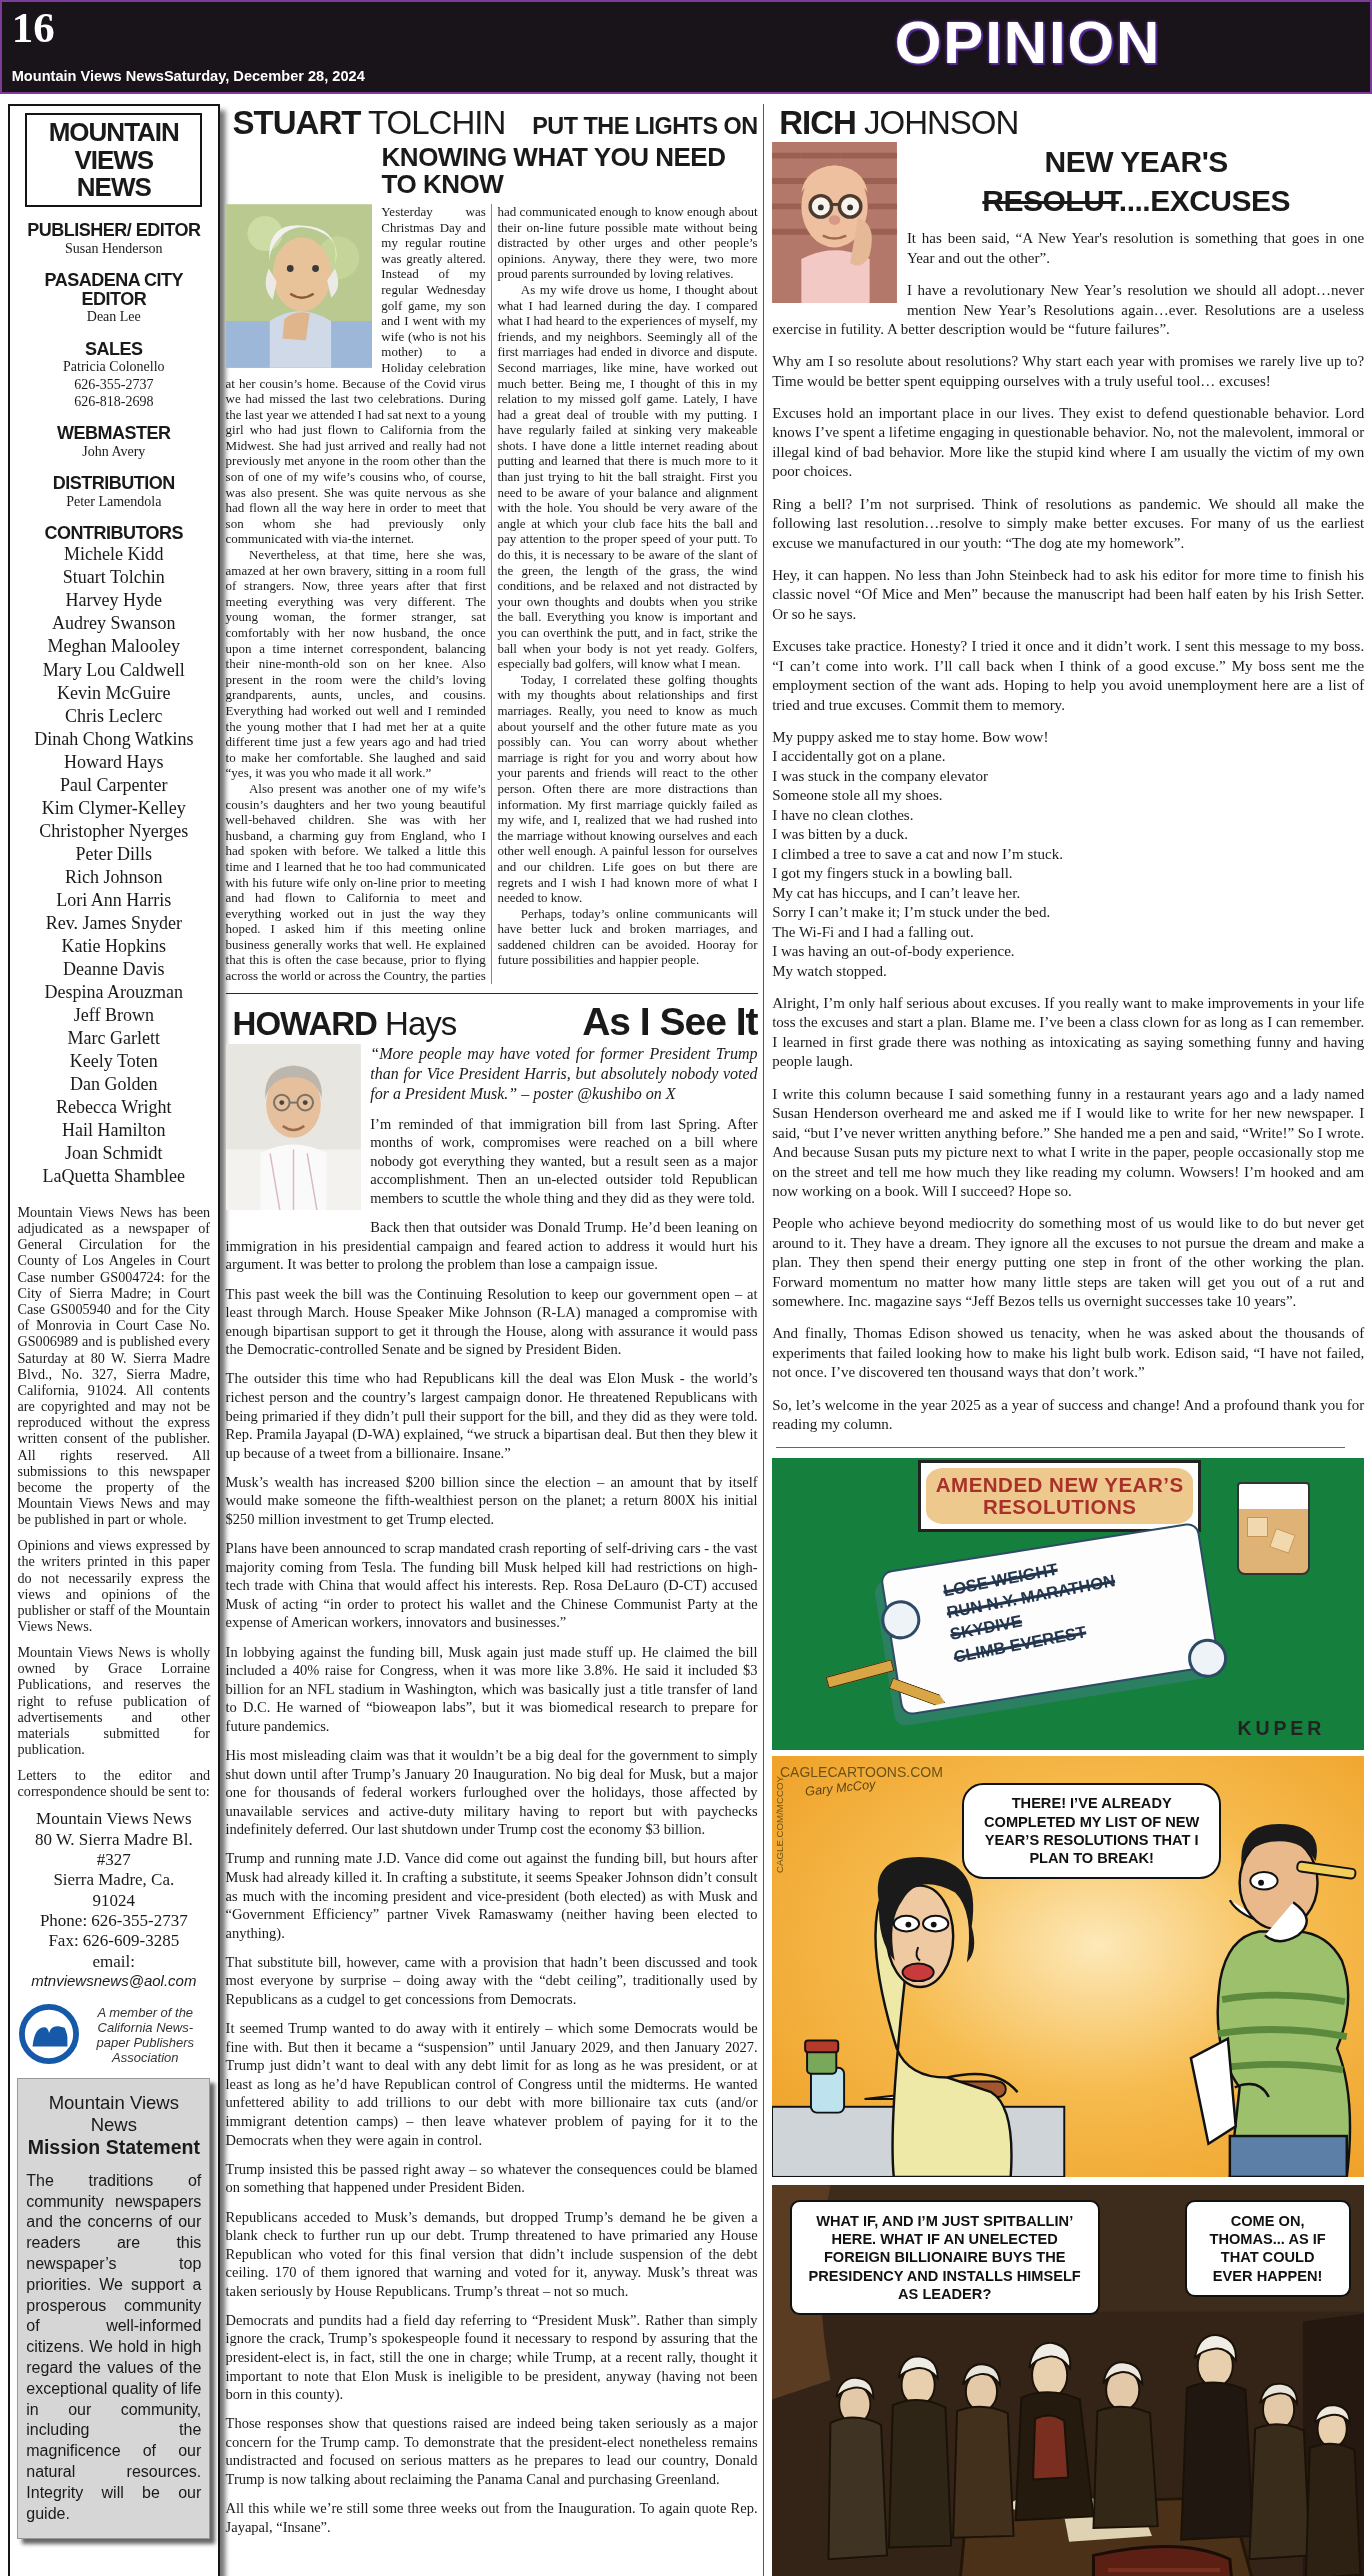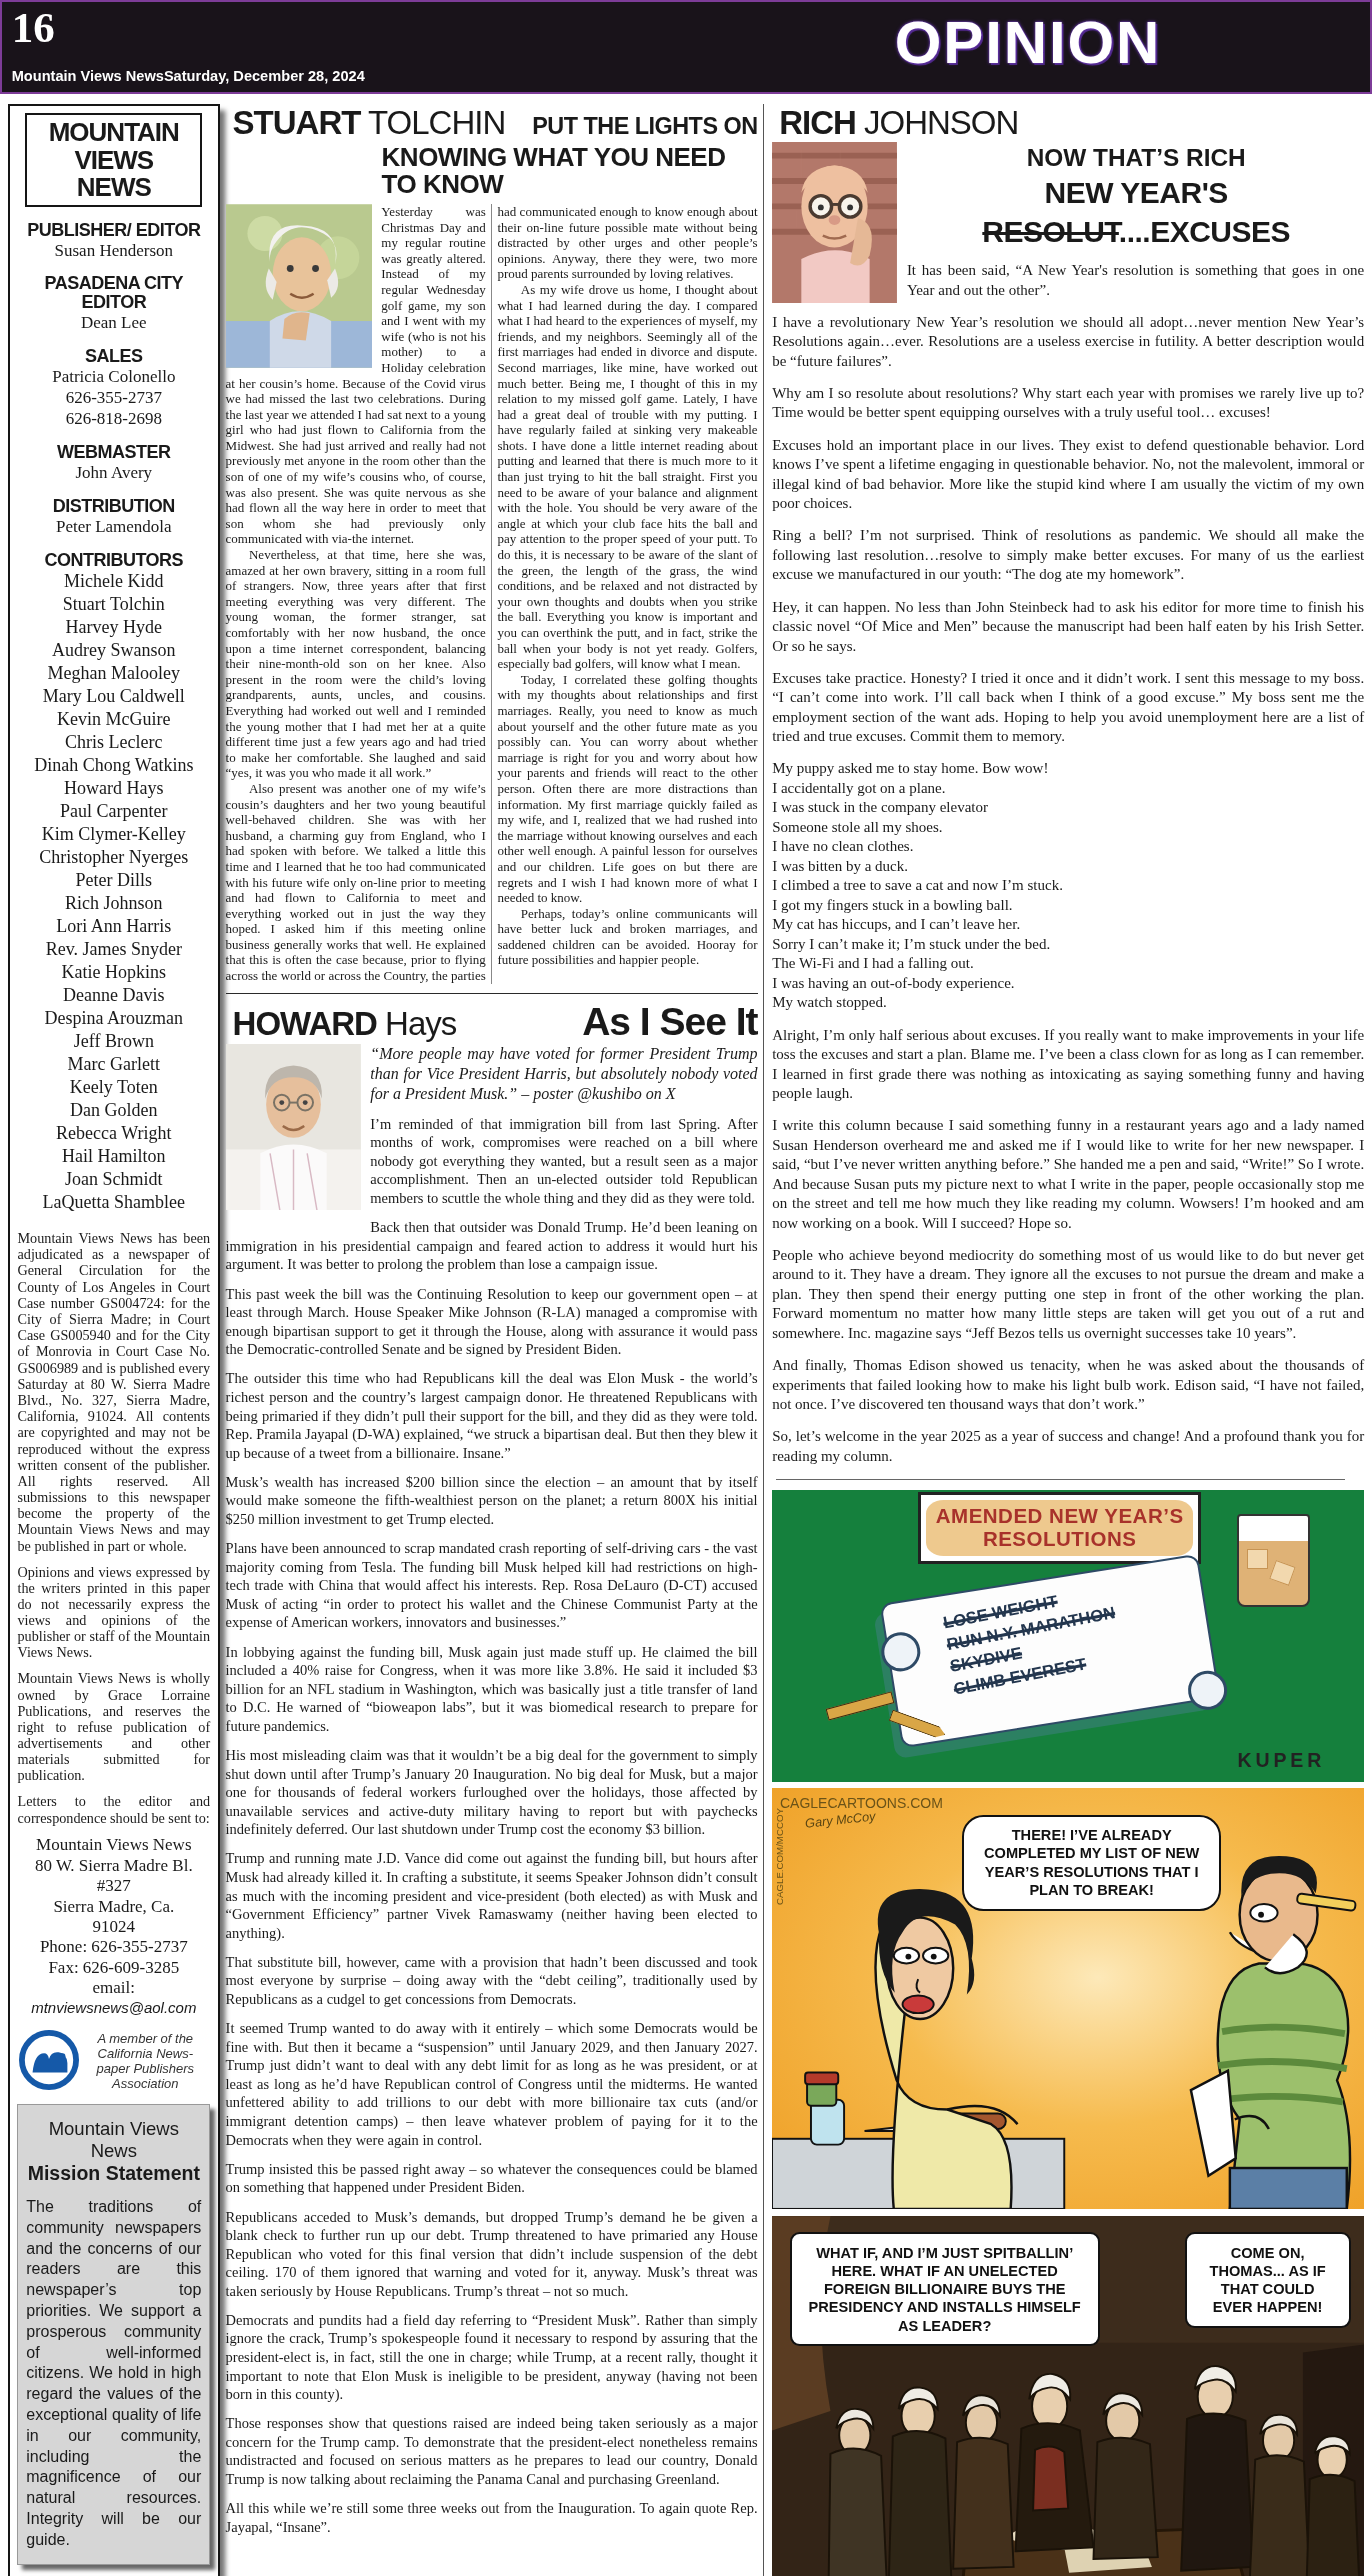--- a/index.html
+++ b/index.html
@@ -12,21 +12,21 @@
   .paper-date-line { position:absolute; left:9.7px; bottom:7.8px; font-family:"Liberation Sans", sans-serif; font-size:14.6px; font-weight:bold; }
   .section-title { position:absolute; top:5.8px; left:75%; transform:translateX(-50%); font-family:"Liberation Sans", sans-serif; font-weight:bold; font-size:60px; letter-spacing:1.9px; color:#fff; text-shadow:0 0 1.9px #6a3ab2, 0 0 3.9px #6a3ab2, 1.9px 1.9px 0 #4a2580; }
 
   
   .content { display:flex; gap:5.8px; padding:9.7px 7.8px 5.8px 7.8px; align-items:stretch; }
 
   
   .sidebar { width:212px; flex:0 0 auto; border:2.9px solid #151515; box-shadow:5.8px 5.8px 4.9px rgba(0,0,0,.55); padding:5.8px 5.8px 9.7px 5.8px; text-align:center; }
   .masthead-box { border:2.9px solid #151515; margin:1.9px 9.7px 7.8px 9.7px; padding:3.9px 1.9px; font-family:"Liberation Sans", sans-serif; font-weight:bold; font-size:26px; line-height:1.05; letter-spacing:-1px; }
   .role-title { font-family:"Liberation Sans", sans-serif; font-weight:bold; font-size:18px; letter-spacing:-0.5px; margin-top:13.6px; line-height:1.05;}
-  .role-name { font-size:17px; line-height:1.25; }
+  .role-name { font-size:14px; line-height:1.25; }
   .contributors div { font-size:18px; line-height:1.28; }
   .legal { text-align:justify; font-size:14.2px; line-height:1.14; margin:15.6px 1.9px 0 1.9px; }
   .legal p { margin-bottom:9.7px; }
   .address div { font-size:17px; line-height:1.2; }
   .address .email-addr { font-family:"Liberation Sans", sans-serif; font-style:italic; font-size:15px; }
   .cnpa { display:flex; align-items:center; gap:3px; margin:13.6px 3.9px 9.7px 3.9px; text-align:left;}
   .cnpa-text { font-family:"Liberation Sans", sans-serif; font-style:italic; font-size:13px; line-height:1.15; text-align:center; flex:1; color:#333; }
   .mission-box { background:#d6d6d6; border:1px solid #999; box-shadow:4.9px 4.9px 3.9px rgba(0,0,0,.6); margin:9.7px 1.9px 3.9px 1.9px; padding:13.6px 7.8px; }
   .mission-title1 { font-family:"Liberation Sans", sans-serif; font-size:18.5px; }
   .mission-title2 { font-family:"Liberation Sans", sans-serif; font-weight:bold; font-size:19.5px; margin-bottom:11.7px; }
@@ -288,21 +288,20 @@
             <circle cx="80" cy="66" r="11" fill="#f8f4ec" stroke="#4a3a30" stroke-width="3.5"></circle>
             <line x1="61" y1="64" x2="69" y2="64" stroke="#4a3a30" stroke-width="3"></line>
             <circle cx="50" cy="67" r="3" fill="#333"></circle>
             <circle cx="80" cy="67" r="3" fill="#333"></circle>
             <ellipse cx="64" cy="80" rx="6" ry="5" fill="#d89a86"></ellipse>
             <path d="M52 96 Q64 102 76 96" stroke="#a06a50" stroke-width="2.5" fill="none"></path>
             <path d="M88 78 Q108 84 100 116 Q92 132 80 124 Z" fill="#e5b896"></path>
           </svg>
         </span>
         <div class="rich-center">
-          <div class="rich-title">NOW THAT’S RICH</div>
           <div class="rich-headline"><span>NEW YEAR'S </span><span style="text-decoration:line-through; text-decoration-thickness:2.9px;">RESOLUT</span><span>....EXCUSES</span></div>
         </div>
         <div style="height:9.7px"></div>
         <div>
             <p>It has been said, “A New Year's resolution is something that goes in one Year and out the other”.</p>
             <p>I have a revolutionary New Year’s resolution we should all adopt…never mention New Year’s Resolutions again…ever.  Resolutions are a useless exercise in futility. A better description would be “future failures”.</p>
             <p>Why am I so resolute about resolutions? Why start each year with promises we rarely live up to?  Time would be better spent equipping ourselves with a truly useful tool… excuses!</p>
             <p>Excuses hold an important place in our lives. They exist to defend questionable behavior. Lord knows I’ve spent a lifetime engaging in questionable behavior. No, not the malevolent, immoral or illegal kind of bad behavior. More like the stupid kind where I am usually the victim of my own poor choices.</p>
             <p>Ring a bell? I’m not surprised. Think of resolutions as pandemic. We should all make the following last resolution…resolve to simply make better excuses. For many of us the earliest excuse we manufactured in our youth: “The dog ate my homework”.</p>
             <p>Hey, it can happen. No less than John Steinbeck had to ask his editor for more time to finish his classic novel “Of Mice and Men” because the manuscript had been half eaten by his Irish Setter. Or so he says.</p>

